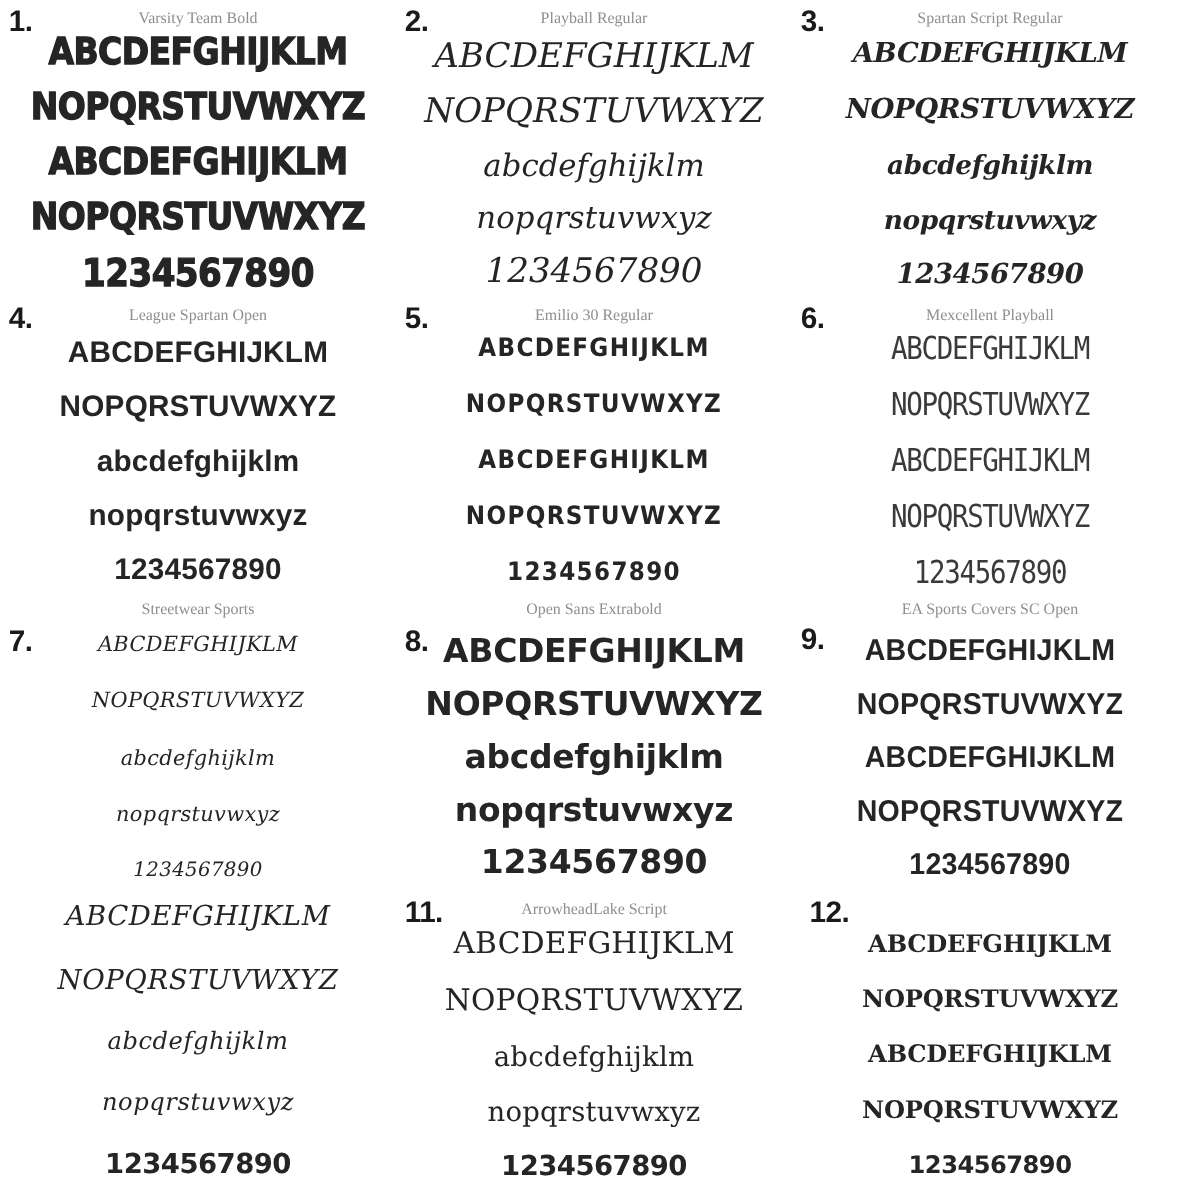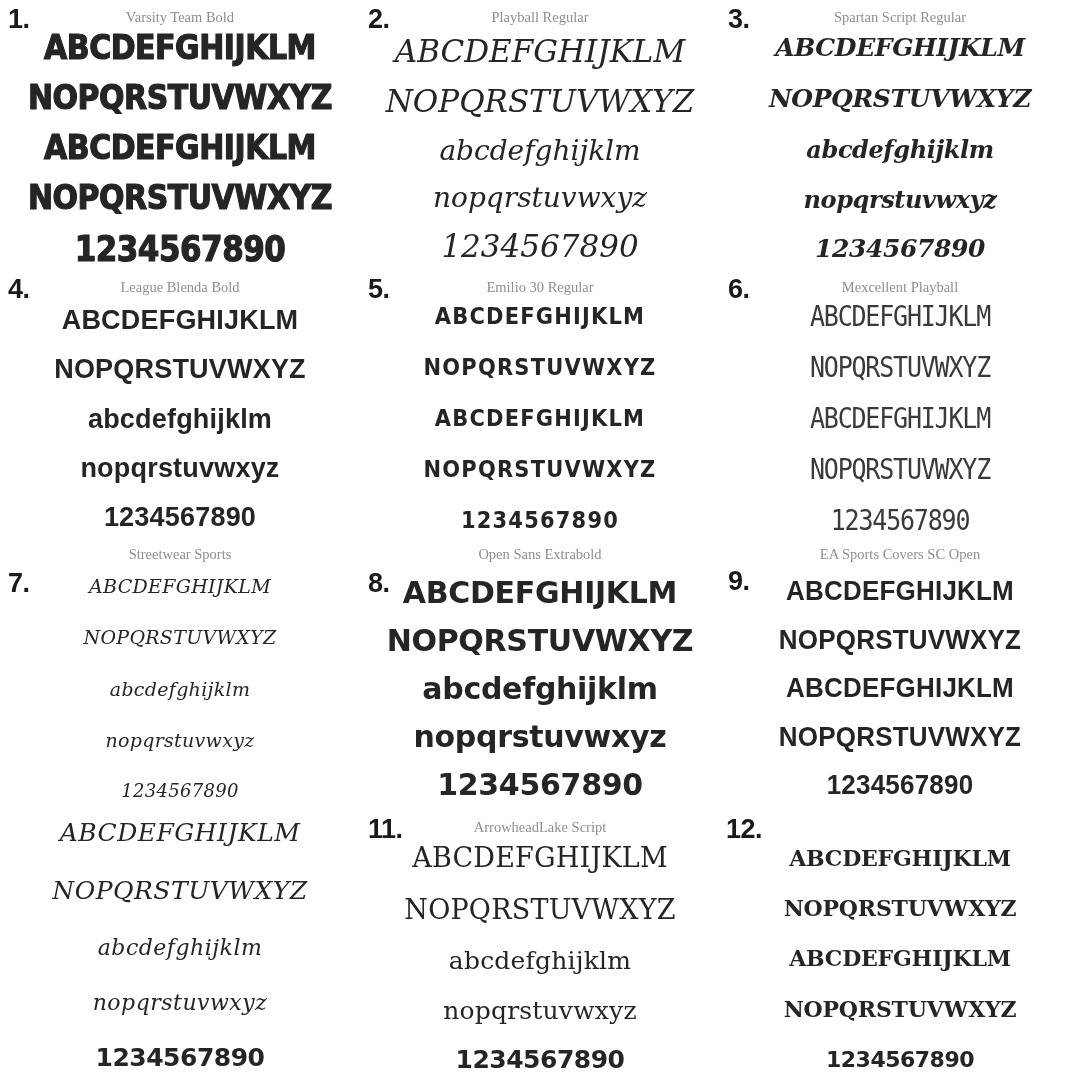--- a/index.html
+++ b/index.html
@@ -261,21 +261,21 @@
       <div class="line">NOPQRSTUVWXYZ</div>
       <div class="line lower">abcdefghijklm</div>
       <div class="line lower">nopqrstuvwxyz</div>
       <div class="line num-line">1234567890</div>
     </div>
   </div>
 
   <div class="cell s4">
     <div class="head">
       <span class="num">4.</span>
-      <span class="fname">League Blenda Bold</span>
+      <span class="fname">League Spartan Open</span>
     </div>
     <div class="lines">
       <div class="line">ABCDEFGHIJKLM</div>
       <div class="line">NOPQRSTUVWXYZ</div>
       <div class="line lower">abcdefghijklm</div>
       <div class="line lower">nopqrstuvwxyz</div>
       <div class="line num-line">1234567890</div>
     </div>
   </div>
 
@@ -368,21 +368,21 @@
       <div class="line">ABCDEFGHIJKLM</div>
       <div class="line">NOPQRSTUVWXYZ</div>
       <div class="line lower">abcdefghijklm</div>
       <div class="line lower">nopqrstuvwxyz</div>
       <div class="line num-line">1234567890</div>
     </div>
   </div>
 
   <div class="cell s12">
     <div class="head">
-      <span class="num" style="top:0px;left:0;">12.</span>
+      <span class="num" style="top:0px;left:10px;">12.</span>
     </div>
     <div class="lines">
       <div class="line">ABCDEFGHIJKLM</div>
       <div class="line">NOPQRSTUVWXYZ</div>
       <div class="line">ABCDEFGHIJKLM</div>
       <div class="line">NOPQRSTUVWXYZ</div>
       <div class="line num-line">1234567890</div>
     </div>
   </div>
 

